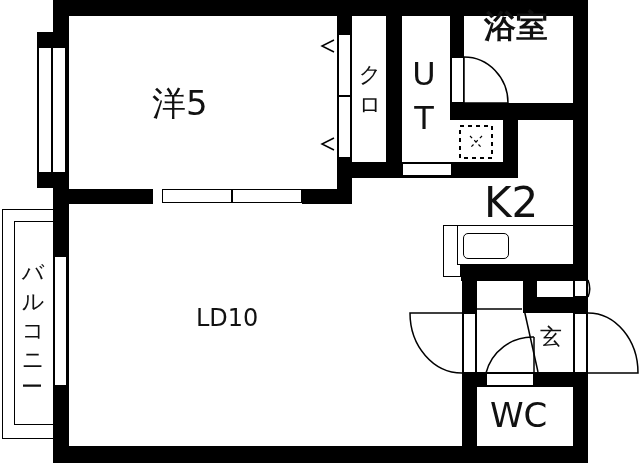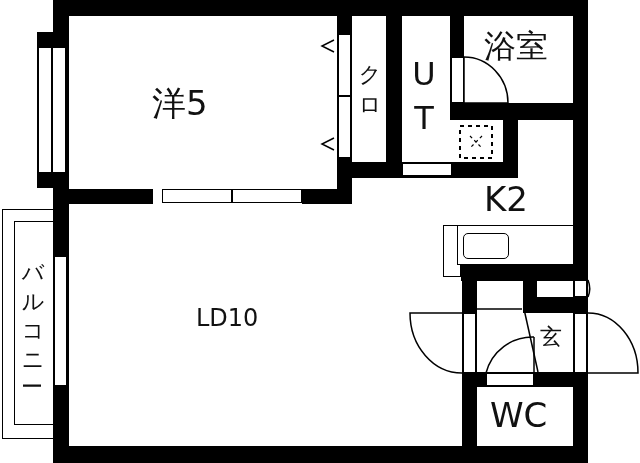--- a/index.html
+++ b/index.html
@@ -92,23 +92,23 @@
 <div class="lbl" style="left:356px;top:60px;font-size:22px;line-height:30px;text-align:center;width:28px;">
   <div>ク</div>
   <div>ロ</div>
 </div>
 
 <div class="lbl" style="left:406px;top:52px;font-size:32px;line-height:44px;text-align:center;width:36px;">
   <div>U</div>
   <div>T</div>
 </div>
 
-<div class="lbl" style="left:484px;top:30px;font-size:32px;">浴室</div>
+<div class="lbl" style="left:484px;top:10px;font-size:32px;font-weight:bold;">浴室</div>
 
-<div class="lbl" style="left:484px;top:182px;font-size:34px;">K2</div>
+<div class="lbl" style="left:484px;top:182px;font-size:42px;">K2</div>
 
 <div class="lbl" style="left:196px;top:306px;font-size:24px;">LD10</div>
 
 <div class="lbl" style="left:540px;top:326px;font-size:22px;">玄</div>
 
 <div class="lbl" style="left:490px;top:398px;font-size:34px;text-align:right;">WC</div>
 
 <div class="lbl" style="left:18px;top:258px;font-size:22px;line-height:29px;text-align:center;width:30px;">
   <div>バ</div>
   <div>ル</div>

